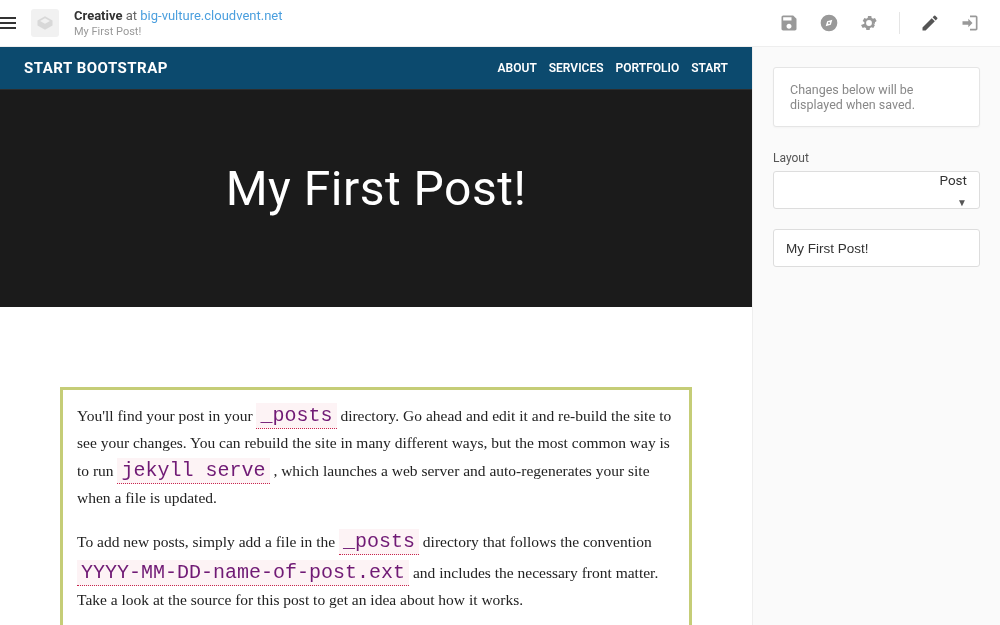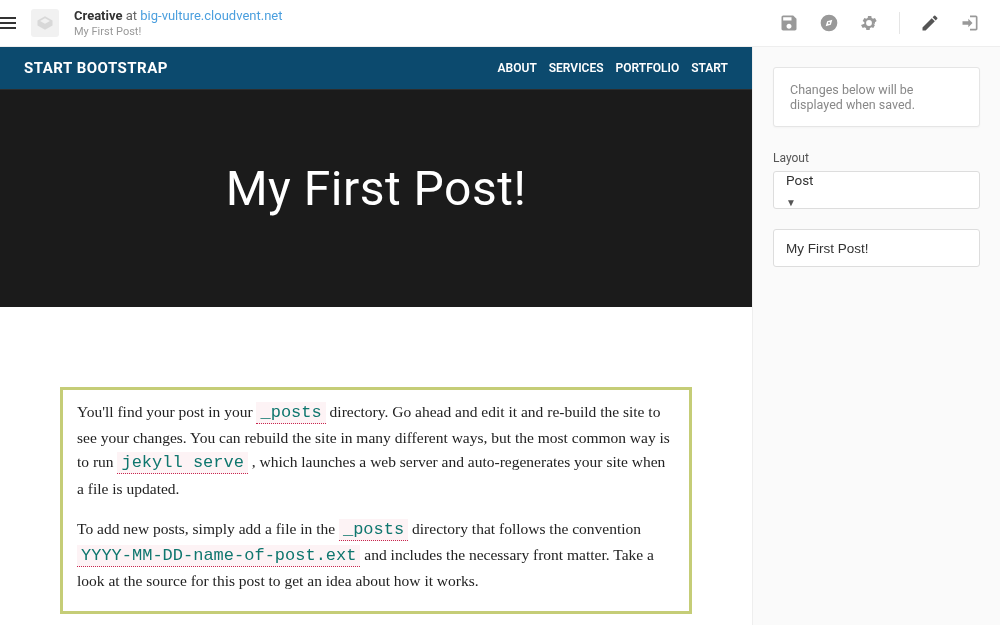--- a/index.html
+++ b/index.html
@@ -132,22 +132,22 @@
       padding: 10px 14px;
       font-family: Georgia, "Times New Roman", serif;
       font-size: 15.5px;
       line-height: 1.55;
       color: #222;
     }
     .post-content p { margin-bottom: 16px; }
     .post-content p:last-child { margin-bottom: 8px; }
     .post-content code {
       font-family: "Courier New", monospace;
-      font-size: 17px;
-      color: #0f766e;
+      font-size: 20px;
+      color: #701a75;
       background: #fdf3f5;
       padding: 1px 4px;
       border-bottom: 1px dotted #c7254e;
     }
 
     
     .panel-notice {
       background: #fff;
       border: 1px solid #e5e5e5;
       border-radius: 3px;
@@ -170,21 +170,21 @@
       height: 38px;
       border: 1px solid #ddd;
       border-radius: 3px;
       padding: 0 12px;
       font-size: 13.5px;
       background: #fff;
       color: #333;
     }
     .field-select {
       display: flex;
-      align-items: flex-start;
+      align-items: flex-end;
       justify-content: space-between;
       cursor: pointer;
       flex-direction: column;
     }
     .field-select .caret {
       font-size: 10px;
       color: #555;
     }
     .field-input { outline: none; }
   </style>

